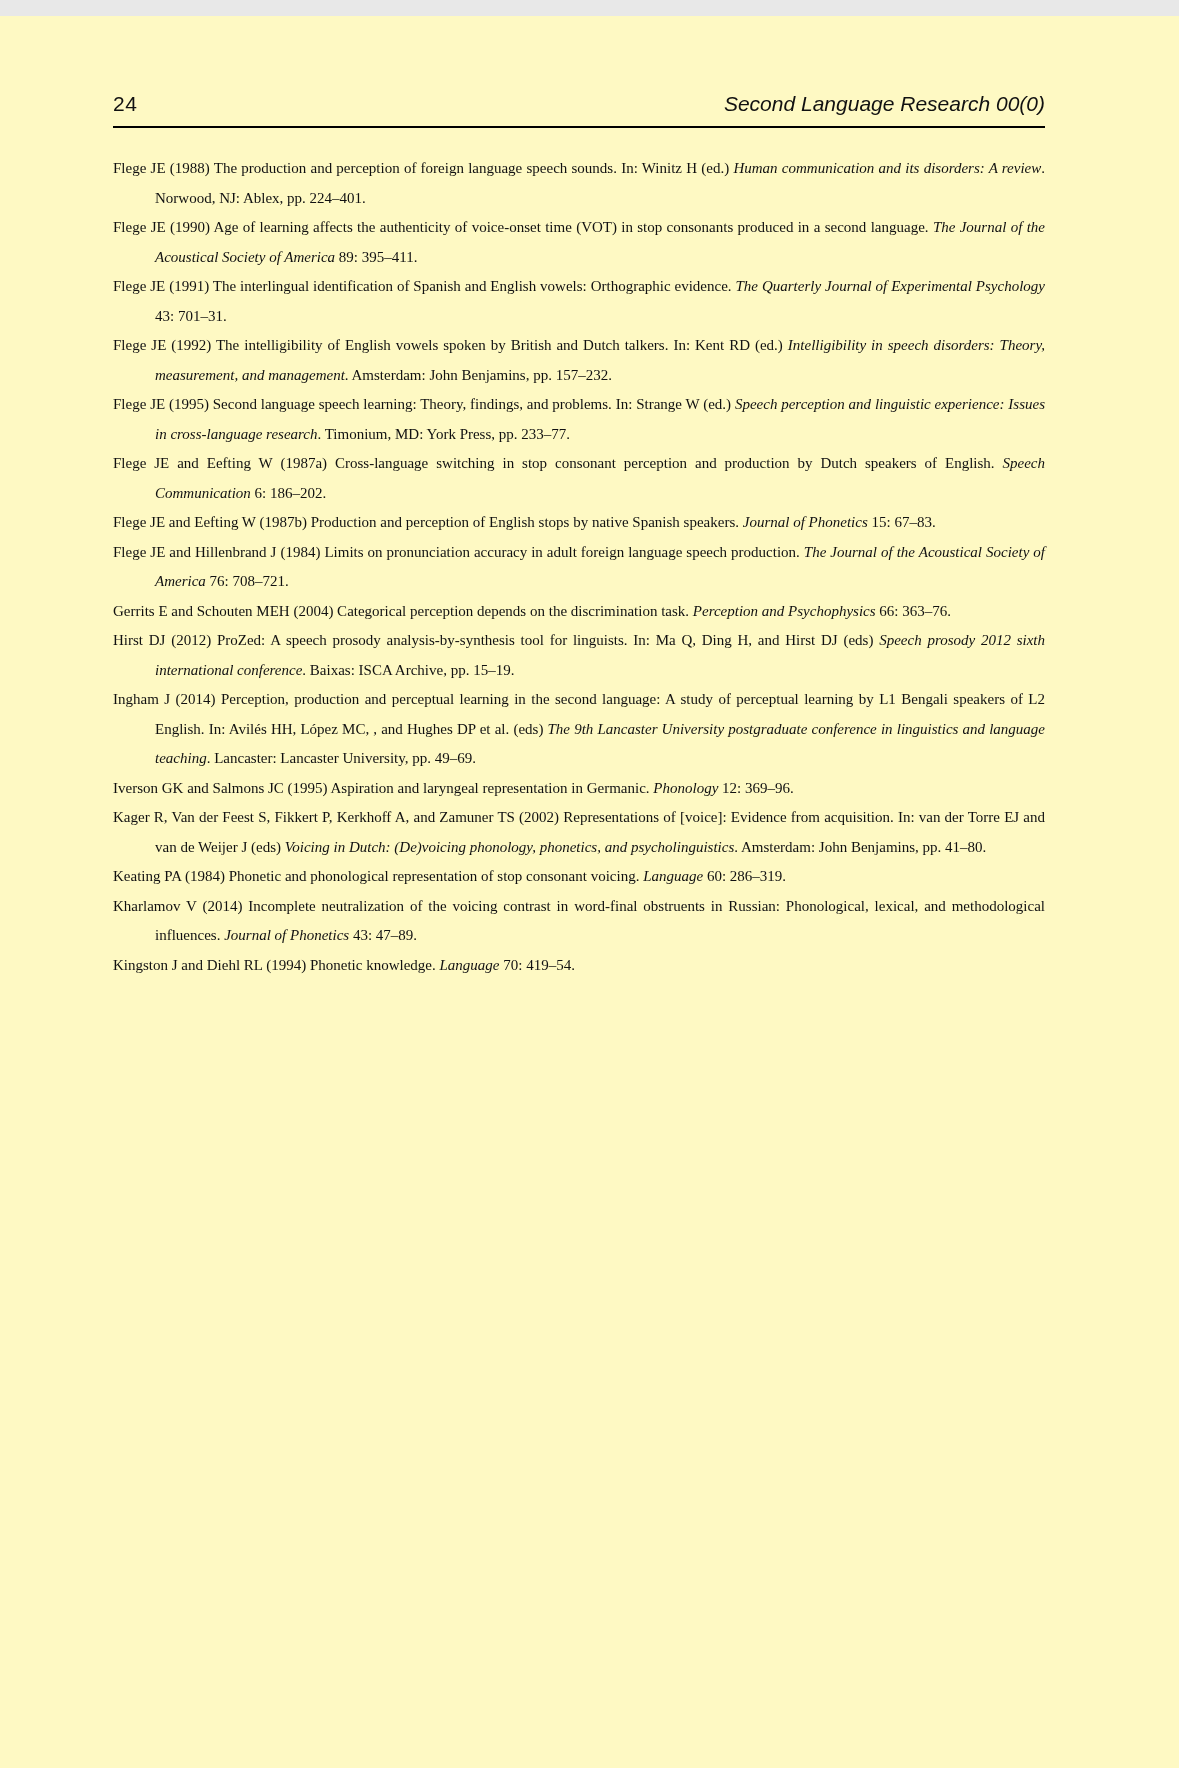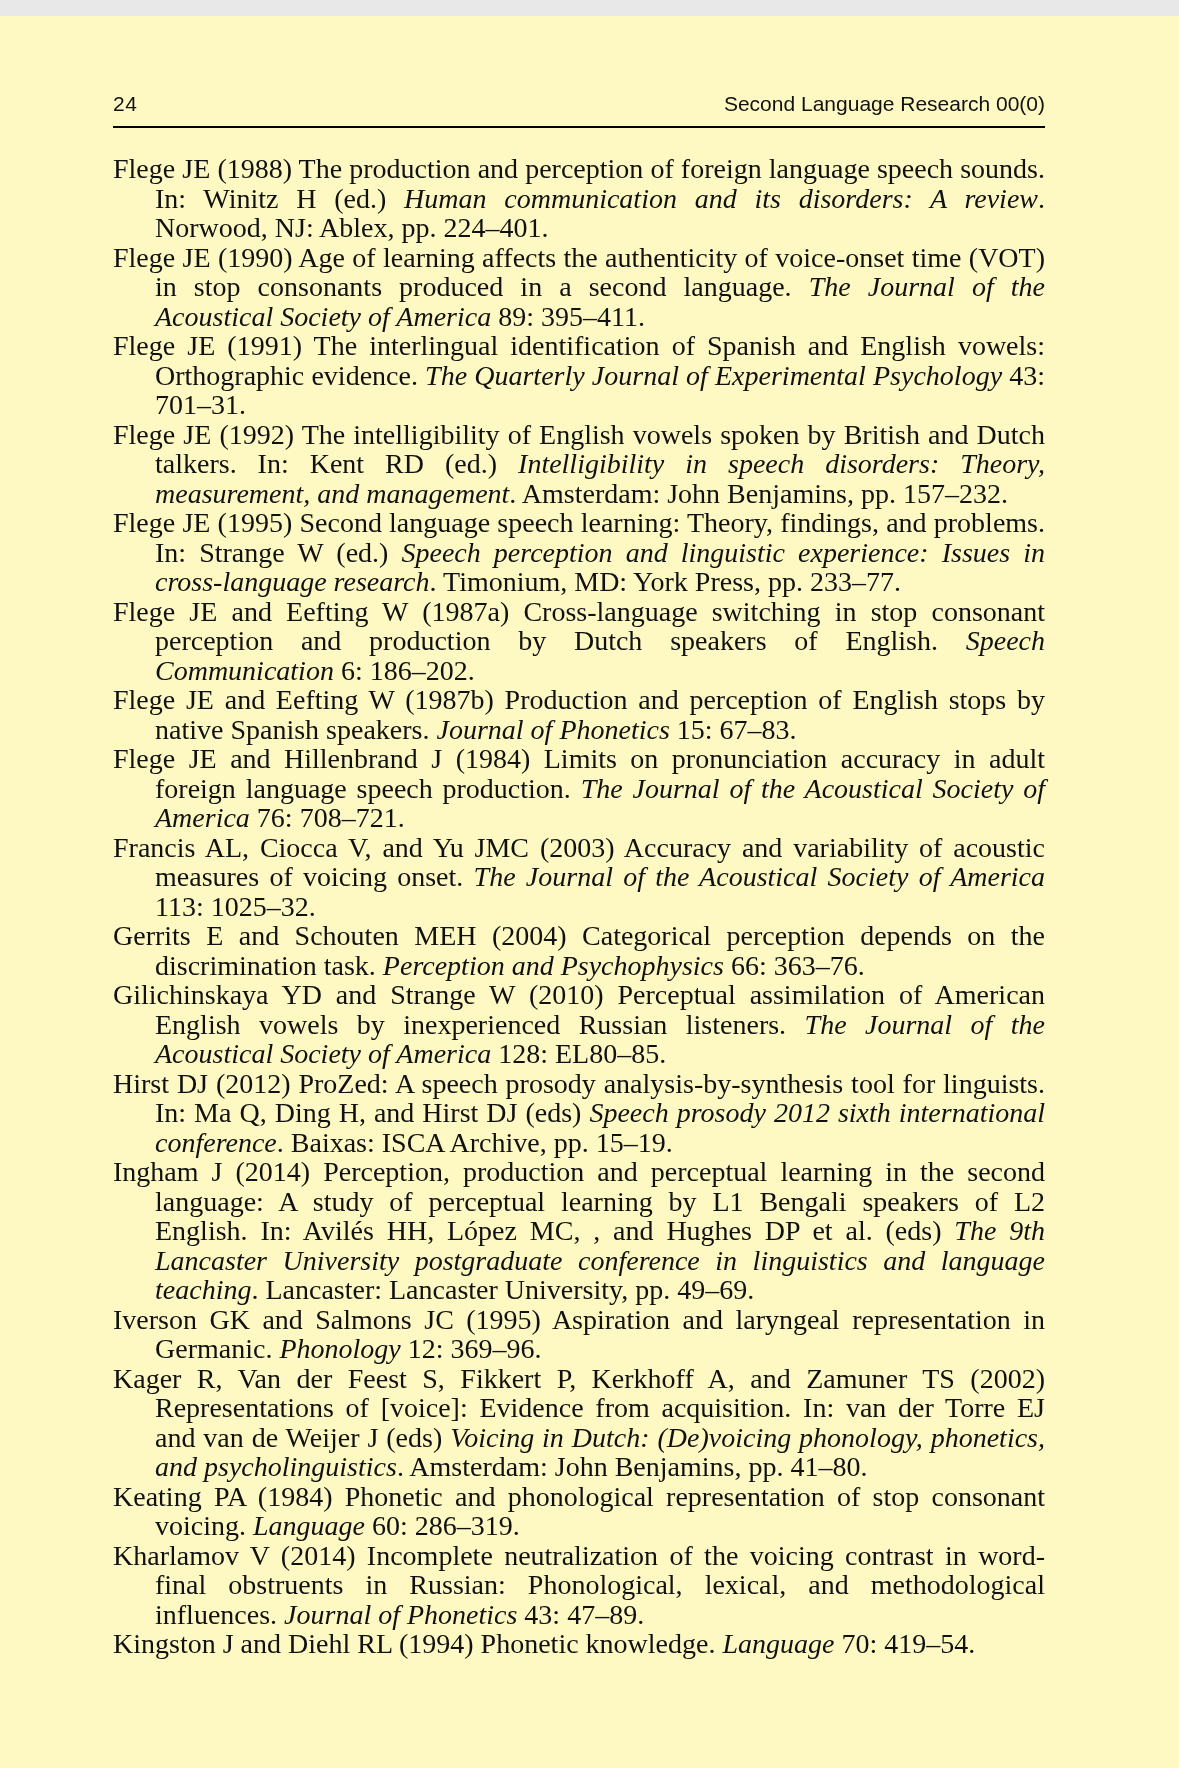--- a/index.html
+++ b/index.html
@@ -24,31 +24,32 @@
     font-family: "Liberation Sans", sans-serif;
     font-size: 21px;
     line-height: 24px;
     padding-bottom: 10px;
   }
   .page-number {
     font-style: normal;
     letter-spacing: 0.5px;
   }
   .journal-title {
+    font-style: italic;
   }
   .header-rule {
     border: none;
     border-top: 2px solid #000000;
     margin: 0 0 0 0;
     width: 100%;
   }
   .references {
     margin-top: 26px;
     font-family: "Liberation Serif", serif;
-    font-size: 28px;
+    font-size: 15px;
     line-height: 29.5px;
     text-align: justify;
   }
   .references p.ref {
     margin: 0;
     padding-left: 42px;
     text-indent: -42px;
   }
   .references .it {
     font-style: italic;
@@ -65,23 +66,21 @@
   <hr class="header-rule">
   <div class="references">
       <p class="ref"><span>Flege JE (1988) The production and perception of foreign language speech sounds. In: Winitz H (ed.) </span><span class="it">Human communication and its disorders: A review</span><span>. Norwood, NJ: Ablex, pp. 224–401.</span></p>
       <p class="ref"><span>Flege JE (1990) Age of learning affects the authenticity of voice-onset time (VOT) in stop consonants produced in a second language. </span><span class="it">The Journal of the Acoustical Society of America</span><span> 89: 395–411.</span></p>
       <p class="ref"><span>Flege JE (1991) The interlingual identification of Spanish and English vowels: Orthographic evidence. </span><span class="it">The Quarterly Journal of Experimental Psychology</span><span> 43: 701–31.</span></p>
       <p class="ref"><span>Flege JE (1992) The intelligibility of English vowels spoken by British and Dutch talkers. In: Kent RD (ed.) </span><span class="it">Intelligibility in speech disorders: Theory, measurement, and management</span><span>. Amsterdam: John Benjamins, pp. 157–232.</span></p>
       <p class="ref"><span>Flege JE (1995) Second language speech learning: Theory, findings, and problems. In: Strange W (ed.) </span><span class="it">Speech perception and linguistic experience: Issues in cross-language research</span><span>. Timonium, MD: York Press, pp. 233–77.</span></p>
       <p class="ref"><span>Flege JE and Eefting W (1987a) Cross-language switching in stop consonant perception and production by Dutch speakers of English. </span><span class="it">Speech Communication</span><span> 6: 186–202.</span></p>
       <p class="ref"><span>Flege JE and Eefting W (1987b) Production and perception of English stops by native Spanish speakers. </span><span class="it">Journal of Phonetics</span><span> 15: 67–83.</span></p>
       <p class="ref"><span>Flege JE and Hillenbrand J (1984) Limits on pronunciation accuracy in adult foreign language speech production. </span><span class="it">The Journal of the Acoustical Society of America</span><span> 76: 708–721.</span></p>
-      <p class="ref"><span>Francis AL, Ciocca V, and Yu JMC (2003) Accuracy and variability of acoustic measures of voicing onset. </span><span class="it">The Journal of the Acoustical Society of America</span><span> 113: 1025–32.</span></p>
       <p class="ref"><span>Gerrits E and Schouten MEH (2004) Categorical perception depends on the discrimination task. </span><span class="it">Perception and Psychophysics</span><span> 66: 363–76.</span></p>
-      <p class="ref"><span>Gilichinskaya YD and Strange W (2010) Perceptual assimilation of American English vowels by inexperienced Russian listeners. </span><span class="it">The Journal of the Acoustical Society of America</span><span> 128: EL80–85.</span></p>
       <p class="ref"><span>Hirst DJ (2012) ProZed: A speech prosody analysis-by-synthesis tool for linguists. In: Ma Q, Ding H, and Hirst DJ (eds) </span><span class="it">Speech prosody 2012 sixth international conference</span><span>. Baixas: ISCA Archive, pp. 15–19.</span></p>
       <p class="ref"><span>Ingham J (2014) Perception, production and perceptual learning in the second language: A study of perceptual learning by L1 Bengali speakers of L2 English. In: Avilés HH, López MC, , and Hughes DP et al. (eds) </span><span class="it">The 9th Lancaster University postgraduate conference in linguistics and language teaching</span><span>. Lancaster: Lancaster University, pp. 49–69.</span></p>
       <p class="ref"><span>Iverson GK and Salmons JC (1995) Aspiration and laryngeal representation in Germanic. </span><span class="it">Phonology</span><span> 12: 369–96.</span></p>
       <p class="ref"><span>Kager R, Van der Feest S, Fikkert P, Kerkhoff A, and Zamuner TS (2002) Representations of [voice]: Evidence from acquisition. In: van der Torre EJ and van de Weijer J (eds) </span><span class="it">Voicing in Dutch: (De)voicing phonology, phonetics, and psycholinguistics</span><span>. Amsterdam: John Benjamins, pp. 41–80.</span></p>
       <p class="ref"><span>Keating PA (1984) Phonetic and phonological representation of stop consonant voicing. </span><span class="it">Language</span><span> 60: 286–319.</span></p>
       <p class="ref"><span>Kharlamov V (2014) Incomplete neutralization of the voicing contrast in word-final obstruents in Russian: Phonological, lexical, and methodological influences. </span><span class="it">Journal of Phonetics</span><span> 43: 47–89.</span></p>
       <p class="ref"><span>Kingston J and Diehl RL (1994) Phonetic knowledge. </span><span class="it">Language</span><span> 70: 419–54.</span></p>
     </div>
 </div>
 

